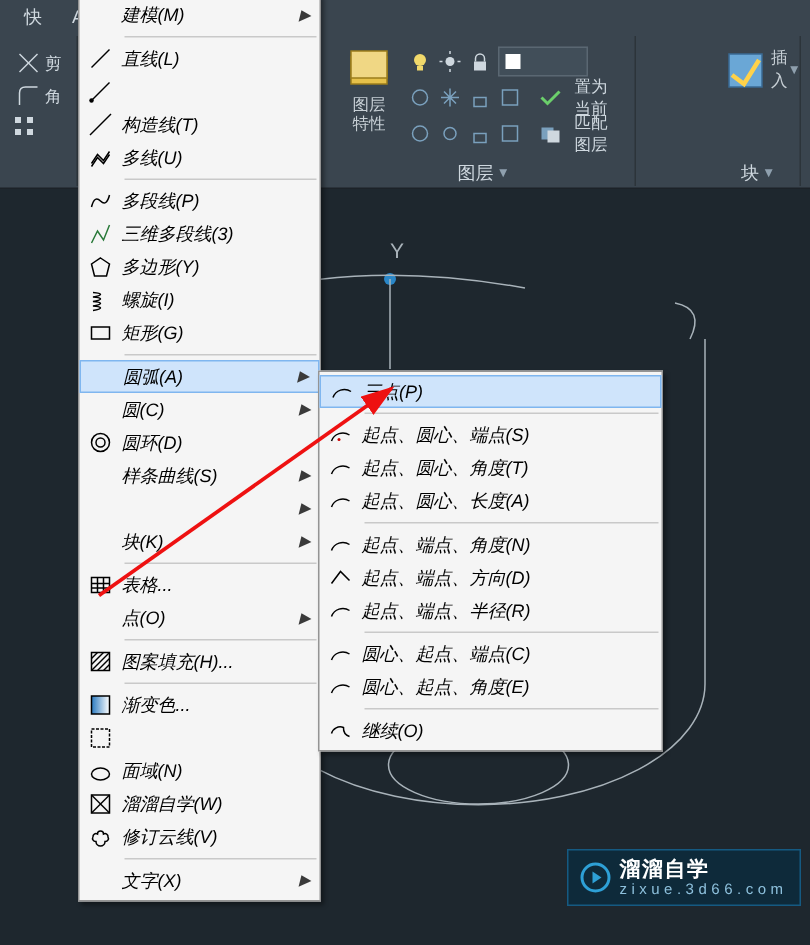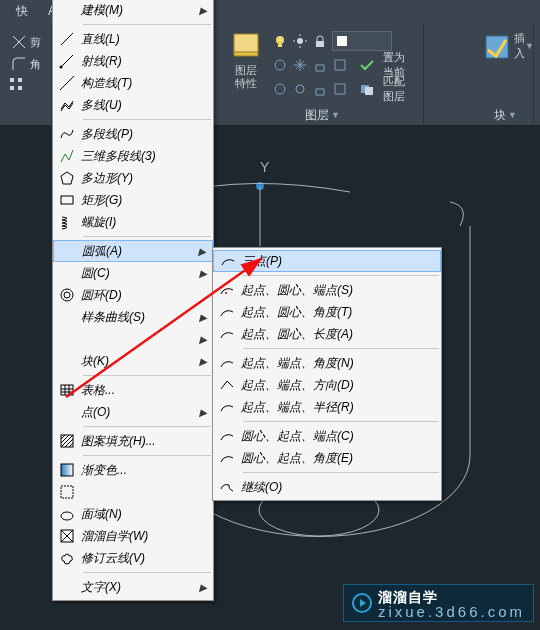--- a/index.html
+++ b/index.html
@@ -115,33 +115,33 @@
   
   .red-arrow {
     position:absolute;
     top:247px; left:56px;
     pointer-events:none;
     z-index:50;
   }
   
   .watermark {
     position:absolute;
-    right:6px; bottom:8px;
+    right:6px; bottom:26px;
     background:#0e2a3a;
     border:1px solid #155a82;
     color:#fff;
     padding:4px 8px;
     display:flex;
     align-items:center;
     gap:6px;
     font-size:14px;
     letter-spacing:1px;
     z-index:5;
   }
-  .watermark .sub2 { font-size:15px; color:#8dc0dc; letter-spacing:3px; display:block; line-height:10px;text-align:center;}
+  .watermark .sub2 { font-size:10px; color:#8dc0dc; letter-spacing:3px; display:block; line-height:10px;text-align:center;}
   .watermark .play {
     width:20px;height:20px;border:2px solid #2ea0d6;border-radius:50%;
     display:flex;align-items:center;justify-content:center;
   }
   .watermark .play::after{
     content:""; width:0;height:0;border-left:6px solid #2ea0d6;
     border-top:4px solid transparent;border-bottom:4px solid transparent;
     margin-left:2px;
   }
 </style>
@@ -320,21 +320,20 @@
       </span>
       <span class="lbl">直线(L)</span>
     </div>
   <div class="row">
       <span class="icol">
         <svg>
           <line x1="2" y1="14" x2="14" y2="2" stroke="#000"></line>
           <circle cx="2" cy="14" r="1.5" fill="#000"></circle>
         </svg>
       </span>
-      <span class="lbl">射线(R)</span>
     </div>
   <div class="row">
       <span class="icol">
         <svg>
           <line x1="1" y1="15" x2="15" y2="1" stroke="#000"></line>
         </svg>
       </span>
       <span class="lbl">构造线(T)</span>
     </div>
   <div class="row">
@@ -367,32 +366,32 @@
       <span class="icol">
         <svg>
           <polygon points="8,2 14,6 12,14 4,14 2,6" stroke="#000" fill="none"></polygon>
         </svg>
       </span>
       <span class="lbl">多边形(Y)</span>
     </div>
   <div class="row">
       <span class="icol">
         <svg>
+          <path d="M3 3 Q13 4 3 6 Q13 7 3 9 Q13 10 3 12 Q13 13 3 15" stroke="#000" fill="none"></path>
+        </svg>
+      </span>
+      <span class="lbl">螺旋(I)</span>
+    </div>
+  <div class="row">
+      <span class="icol">
+        <svg>
           <rect x="2" y="4" width="12" height="8" stroke="#000" fill="none"></rect>
         </svg>
       </span>
       <span class="lbl">矩形(G)</span>
-    </div>
-  <div class="row">
-      <span class="icol">
-        <svg>
-          <path d="M3 3 Q13 4 3 6 Q13 7 3 9 Q13 10 3 12 Q13 13 3 15" stroke="#000" fill="none"></path>
-        </svg>
-      </span>
-      <span class="lbl">螺旋(I)</span>
     </div>
   <div class="sep"></div>
   <div class="row hover-blue">
       <span class="icol"></span>
       <span class="lbl">圆弧(A)</span>
       <span class="sub">▶</span>
     </div>
   <div class="row">
       <span class="icol"></span>
       <span class="lbl">圆(C)</span>

